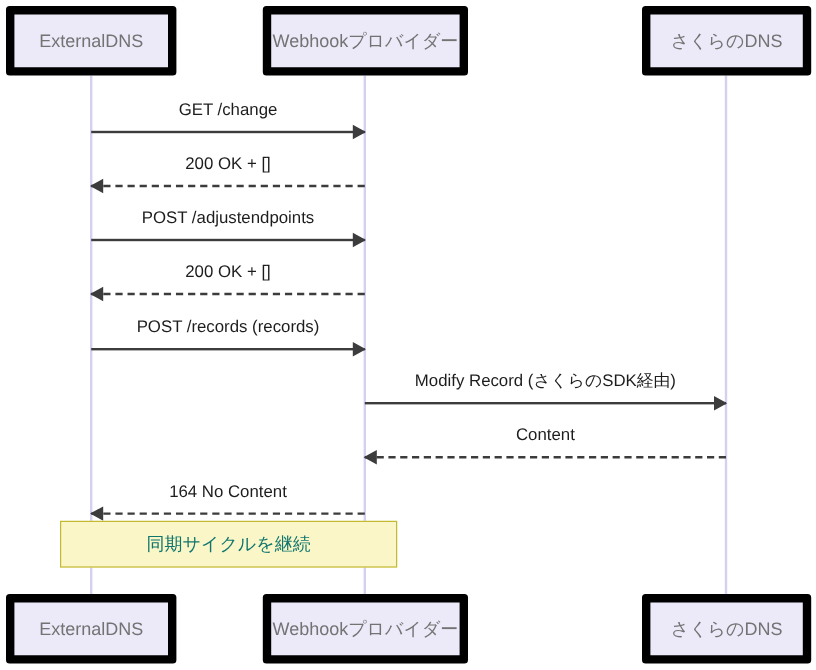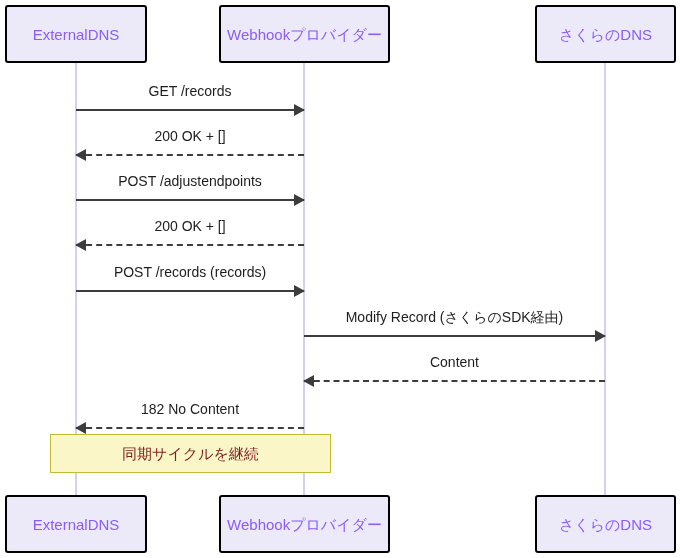--- a/index.html
+++ b/index.html
@@ -22,26 +22,26 @@
     position: absolute;
     width: 2px;
     background: #d6cff0;
     top: 63px;
     height: 432px;
   }
   .participant {
     position: absolute;
     box-sizing: border-box;
     background: #eceaf9;
-    border: 2px solid #000000;
+    border: 7px solid #000000;
     border-radius: 3px;
     display: flex;
     align-items: center;
     justify-content: center;
-    color: #8b5cf6;
+    color: #737373;
     font-size: 15px;
     line-height: 1;
     height: 58px;
   }
   .msg {
     position: absolute;
     height: 0;
   }
   .msg .line {
     position: absolute;
@@ -83,21 +83,21 @@
   }
   .note {
     position: absolute;
     box-sizing: border-box;
     background: #faf6c8;
     border: 1px solid #c3ba34;
     display: flex;
     align-items: center;
     justify-content: center;
     font-size: 15px;
-    color: #7f1d1d;
+    color: #0f766e;
     line-height: 1;
   }
 </style>
 </head>
 <body>
 
 <div id="diagram">
 
   <div class="lifeline" style="left:75px;"></div>
   <div class="lifeline" style="left:303px;"></div>
@@ -107,21 +107,21 @@
     <span>ExternalDNS</span>
   </div>
   <div class="participant" style="left:219px; top:5px; width:171px;">
     <span>Webhookプロバイダー</span>
   </div>
   <div class="participant" style="left:535px; top:5px; width:141px;">
     <span>さくらのDNS</span>
   </div>
 
   <div class="msg to-right solid" style="left:76px; width:228px; top:109px;">
-    <div class="label">GET /records</div>
+    <div class="label">GET /change</div>
     <div class="line"></div>
     <div class="head"></div>
   </div>
 
   <div class="msg to-left dashed" style="left:76px; width:228px; top:154px;">
     <div class="label">200 OK + []</div>
     <div class="line"></div>
     <div class="head"></div>
   </div>
 
@@ -149,21 +149,21 @@
     <div class="head"></div>
   </div>
 
   <div class="msg to-left dashed" style="left:304px; width:301px; top:380px;">
     <div class="label">Content</div>
     <div class="line"></div>
     <div class="head"></div>
   </div>
 
   <div class="msg to-left dashed" style="left:76px; width:228px; top:427px;">
-    <div class="label">182 No Content</div>
+    <div class="label">164 No Content</div>
     <div class="line"></div>
     <div class="head"></div>
   </div>
 
   <div class="note" style="left:50px; top:434px; width:281px; height:39px;">
     <span>同期サイクルを継続</span>
   </div>
 
   <div class="participant" style="left:5px; top:495px; width:142px;">
     <span>ExternalDNS</span>

